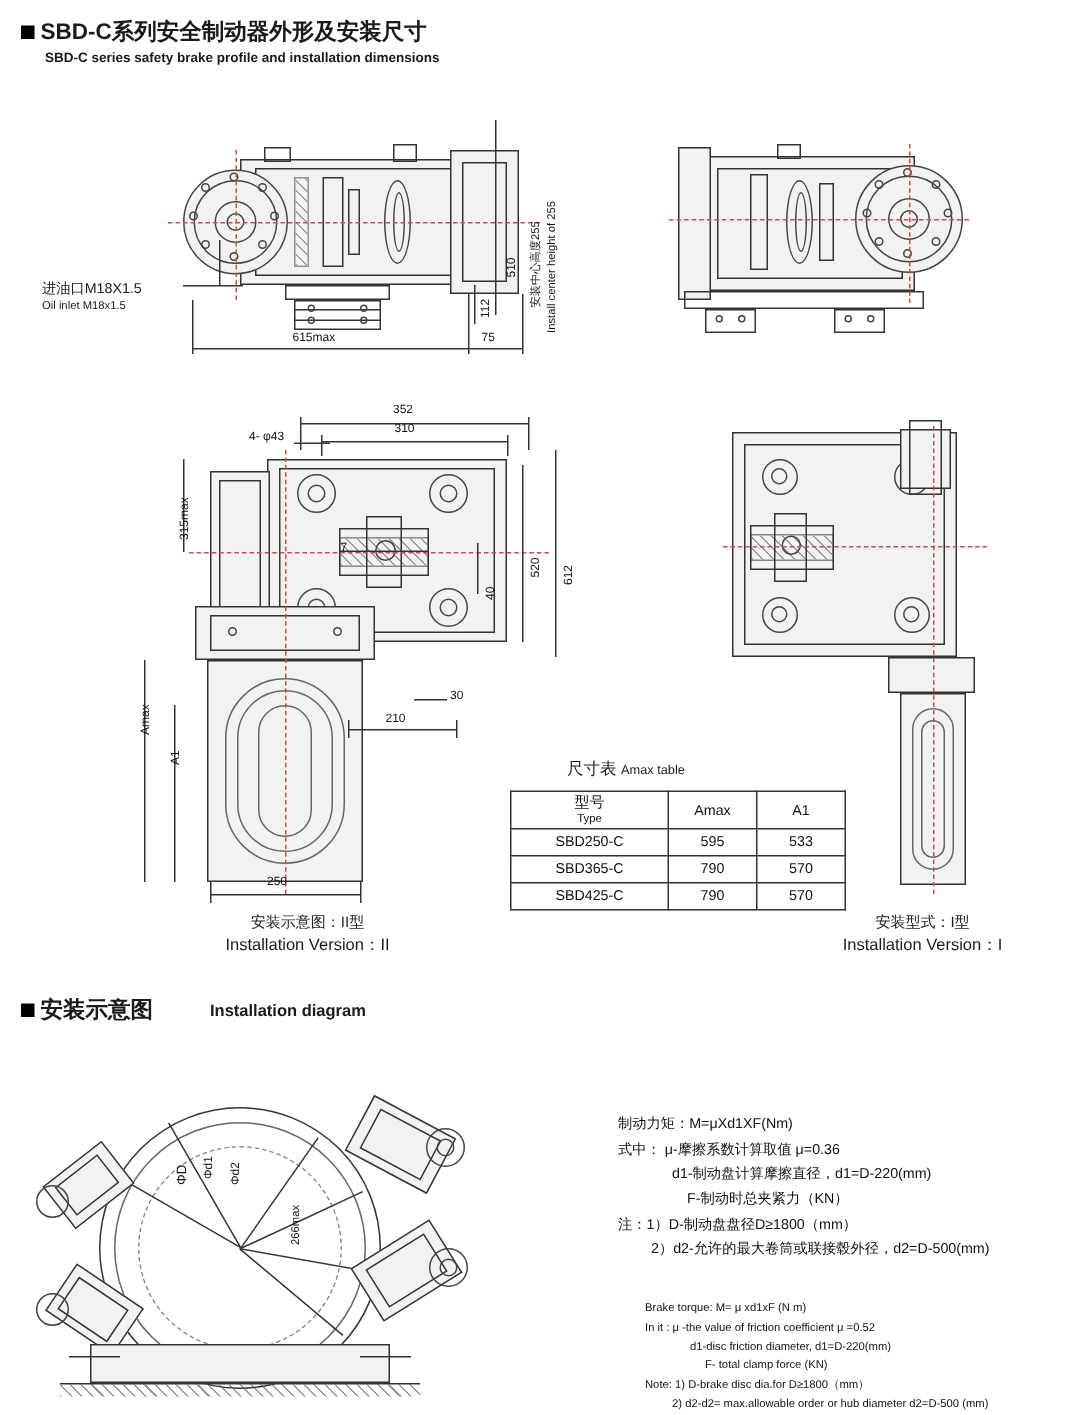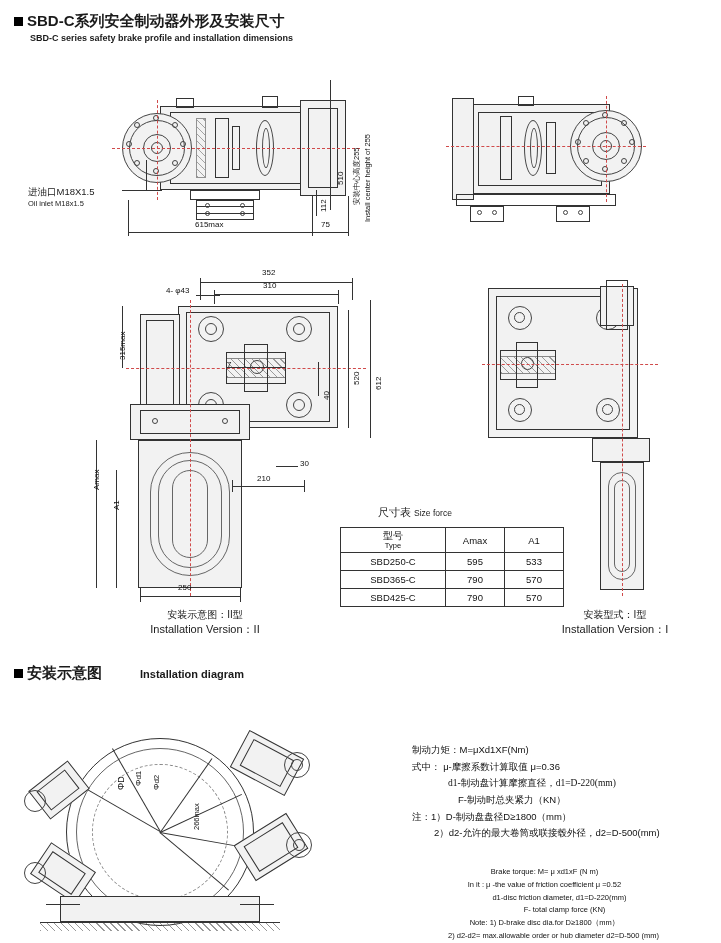--- a/index.html
+++ b/index.html
@@ -49,21 +49,21 @@
   }
   table.size th{font-weight:normal;}
   .th-type{line-height:1.05;}
   .th-type .cn{font-size:10px;text-align:center;}
   .th-type .en{font-size:7.5px;}
   td.model{text-align:left;padding-left:7px;width:92px;}
   td.num{width:46px;}
 
   
   .formula{position:absolute;font-size:9.5px;line-height:1.75;color:#111;}
-  .formula-en{position:absolute;font-size:7.5px;line-height:1.7;color:#111;text-align:center;}
+  .formula-en{position:absolute;font-size:7.5px;line-height:1.7;color:#111;}
 
   
   .oil{position:absolute;left:28px;top:186px;font-size:9.5px;}
   .oil .en{font-size:7.5px;}
 </style>
 </head>
 <body>
 
 <div class="page">
 
@@ -277,21 +277,21 @@
     <div>安装示意图：II型</div>
     <div class="en">Installation Version：II</div>
   </div>
   <div class="cap" style="left:520px;top:608px;width:190px;">
     <div>安装型式：I型</div>
     <div class="en">Installation Version：I</div>
   </div>
 
   <div class="tbl-title">
     <span>尺寸表</span>
-    <span class="en">Size force</span>
+    <span class="en">Amax table</span>
   </div>
   <table class="size">
     <tbody>
         <tr>
       <th class="th-type">
         <div class="cn">型号</div>
         <div class="en">Type</div>
       </th>
       <th>Amax</th>
       <th>A1</th>
@@ -353,21 +353,21 @@
 
     <div class="lbl-v" style="left:116px;top:790px;font-size:9px;">ΦD</div>
     <div class="lbl-v" style="left:134px;top:786px;font-size:8px;">Φd1</div>
     <div class="lbl-v" style="left:152px;top:790px;font-size:8px;">Φd2</div>
     <div class="lbl-v" style="left:192px;top:830px;font-size:7.5px;">266max</div>
   </div>
 
   <div class="formula" style="left:412px;top:742px;">
     <div>制动力矩：M=μXd1XF(Nm)</div>
     <div>式中： μ-摩擦系数计算取值 μ=0.36</div>
-    <div style="padding-left:36px;font-family:Liberation Serif, serif;">d1-制动盘计算摩擦直径，d1=D-220(mm)</div>
+    <div style="padding-left:36px;">d1-制动盘计算摩擦直径，d1=D-220(mm)</div>
     <div style="padding-left:46px;">F-制动时总夹紧力（KN）</div>
     <div>注：1）D-制动盘盘径D≥1800（mm）</div>
     <div style="padding-left:22px;">2）d2-允许的最大卷筒或联接毂外径，d2=D-500(mm)</div>
   </div>
 
   <div class="formula-en" style="left:430px;top:866px;">
     <div>Brake torque: M= μ xd1xF (N m)</div>
     <div>In it :  μ -the value of  friction coefficient   μ =0.52</div>
     <div style="padding-left:30px;">d1-disc friction  diameter, d1=D-220(mm)</div>
     <div style="padding-left:40px;">F- total clamp force (KN)</div>

